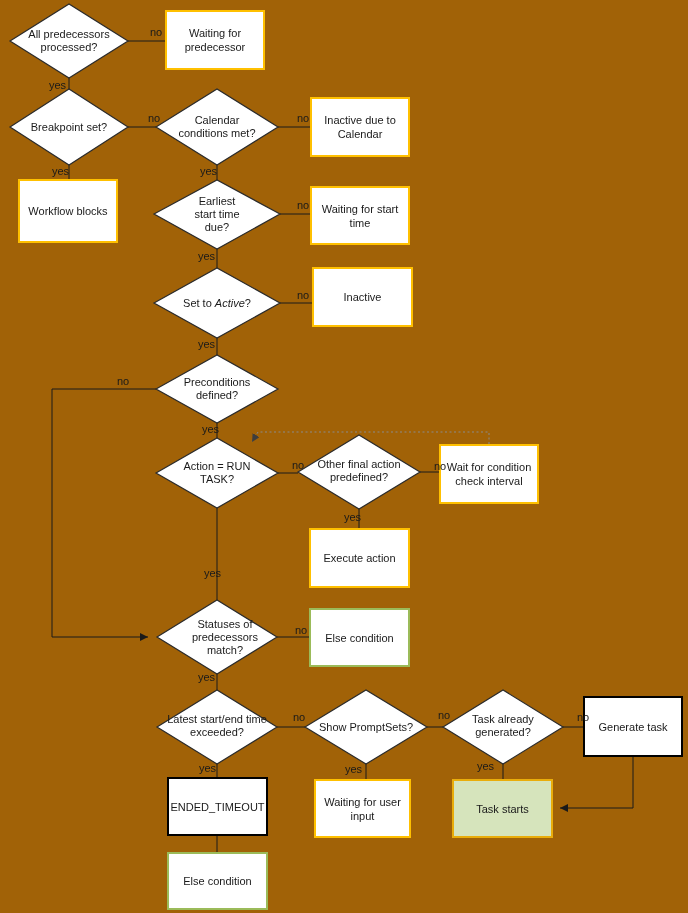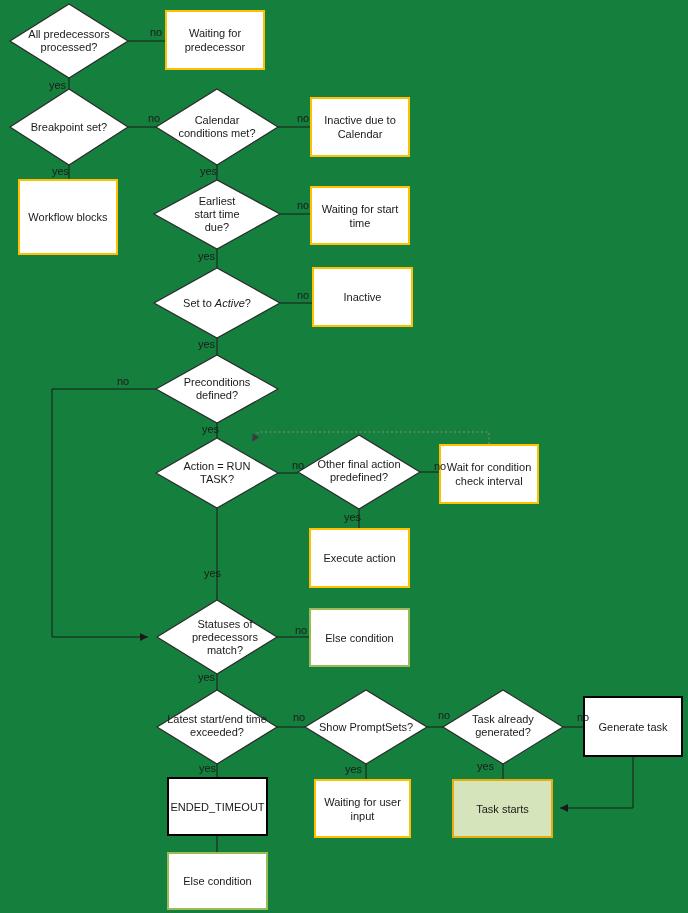--- a/index.html
+++ b/index.html
@@ -1,17 +1,17 @@
 <!DOCTYPE html>
 <html><head>
 <meta charset="utf-8">
 <style>
   html,body{margin:0;padding:0;background:#ffffff;}
   .canvas{
-    position:relative;width:688px;height:913px;background:#15803d;
+    position:relative;width:688px;height:913px;background:#a16207;
     font-family:"Liberation Sans",sans-serif;color:#1a1a1a;overflow:hidden;
   }
   .canvas svg{position:absolute;left:0;top:0;}
   .dtext{
     position:absolute;display:flex;align-items:center;justify-content:center;
     text-align:center;font-size:11px;line-height:13px;
   }
   .box{
     position:absolute;display:flex;align-items:center;justify-content:center;
     text-align:center;font-size:11px;line-height:14px;background:#ffffff;
@@ -95,21 +95,21 @@
   <div class="dtext" style="left:172px;top:460px;width:90px;height:26px;">Action = RUN TASK?</div>
   <div class="dtext" style="left:304px;top:458px;width:110px;height:26px;">Other final action predefined?</div>
   <div class="dtext" style="left:180px;top:616px;width:90px;height:42px;">Statuses of predecessors match?</div>
   <div class="dtext" style="left:167px;top:713px;width:100px;height:26px;">Latest start/end time exceeded?</div>
   <div class="dtext" style="left:306px;top:720px;width:120px;height:14px;">Show PromptSets?</div>
   <div class="dtext" style="left:458px;top:713px;width:90px;height:26px;">Task already generated?</div>
 
   <div class="box b-yellow" style="left:165px;top:10px;width:100px;height:60px;">Waiting for predecessor</div>
   <div class="box b-yellow" style="left:310px;top:97px;width:100px;height:60px;">Inactive due to Calendar</div>
   <div class="box b-yellow" style="left:310px;top:186px;width:100px;height:59px;">Waiting for start time</div>
-  <div class="box b-yellow" style="left:18px;top:179px;width:100px;height:76px;">Workflow blocks</div>
+  <div class="box b-yellow" style="left:18px;top:179px;width:100px;height:64px;">Workflow blocks</div>
   <div class="box b-yellow" style="left:312px;top:267px;width:101px;height:60px;text-align:center;">Inactive</div>
   <div class="box b-yellow" style="left:439px;top:444px;width:100px;height:60px;">Wait for condition check interval</div>
   <div class="box b-yellow" style="left:309px;top:528px;width:101px;height:60px;">Execute action</div>
   <div class="box b-green" style="left:309px;top:608px;width:101px;height:59px;">Else condition</div>
   <div class="box b-black" style="left:167px;top:777px;width:101px;height:59px;">ENDED_TIMEOUT</div>
   <div class="box b-green" style="left:167px;top:852px;width:101px;height:58px;">Else condition</div>
   <div class="box b-yellow" style="left:314px;top:779px;width:97px;height:59px;">Waiting for user input</div>
   <div class="box b-taskstarts" style="left:452px;top:779px;width:101px;height:59px;">Task starts</div>
   <div class="box b-black" style="left:583px;top:696px;width:100px;height:61px;">Generate task</div>
 

